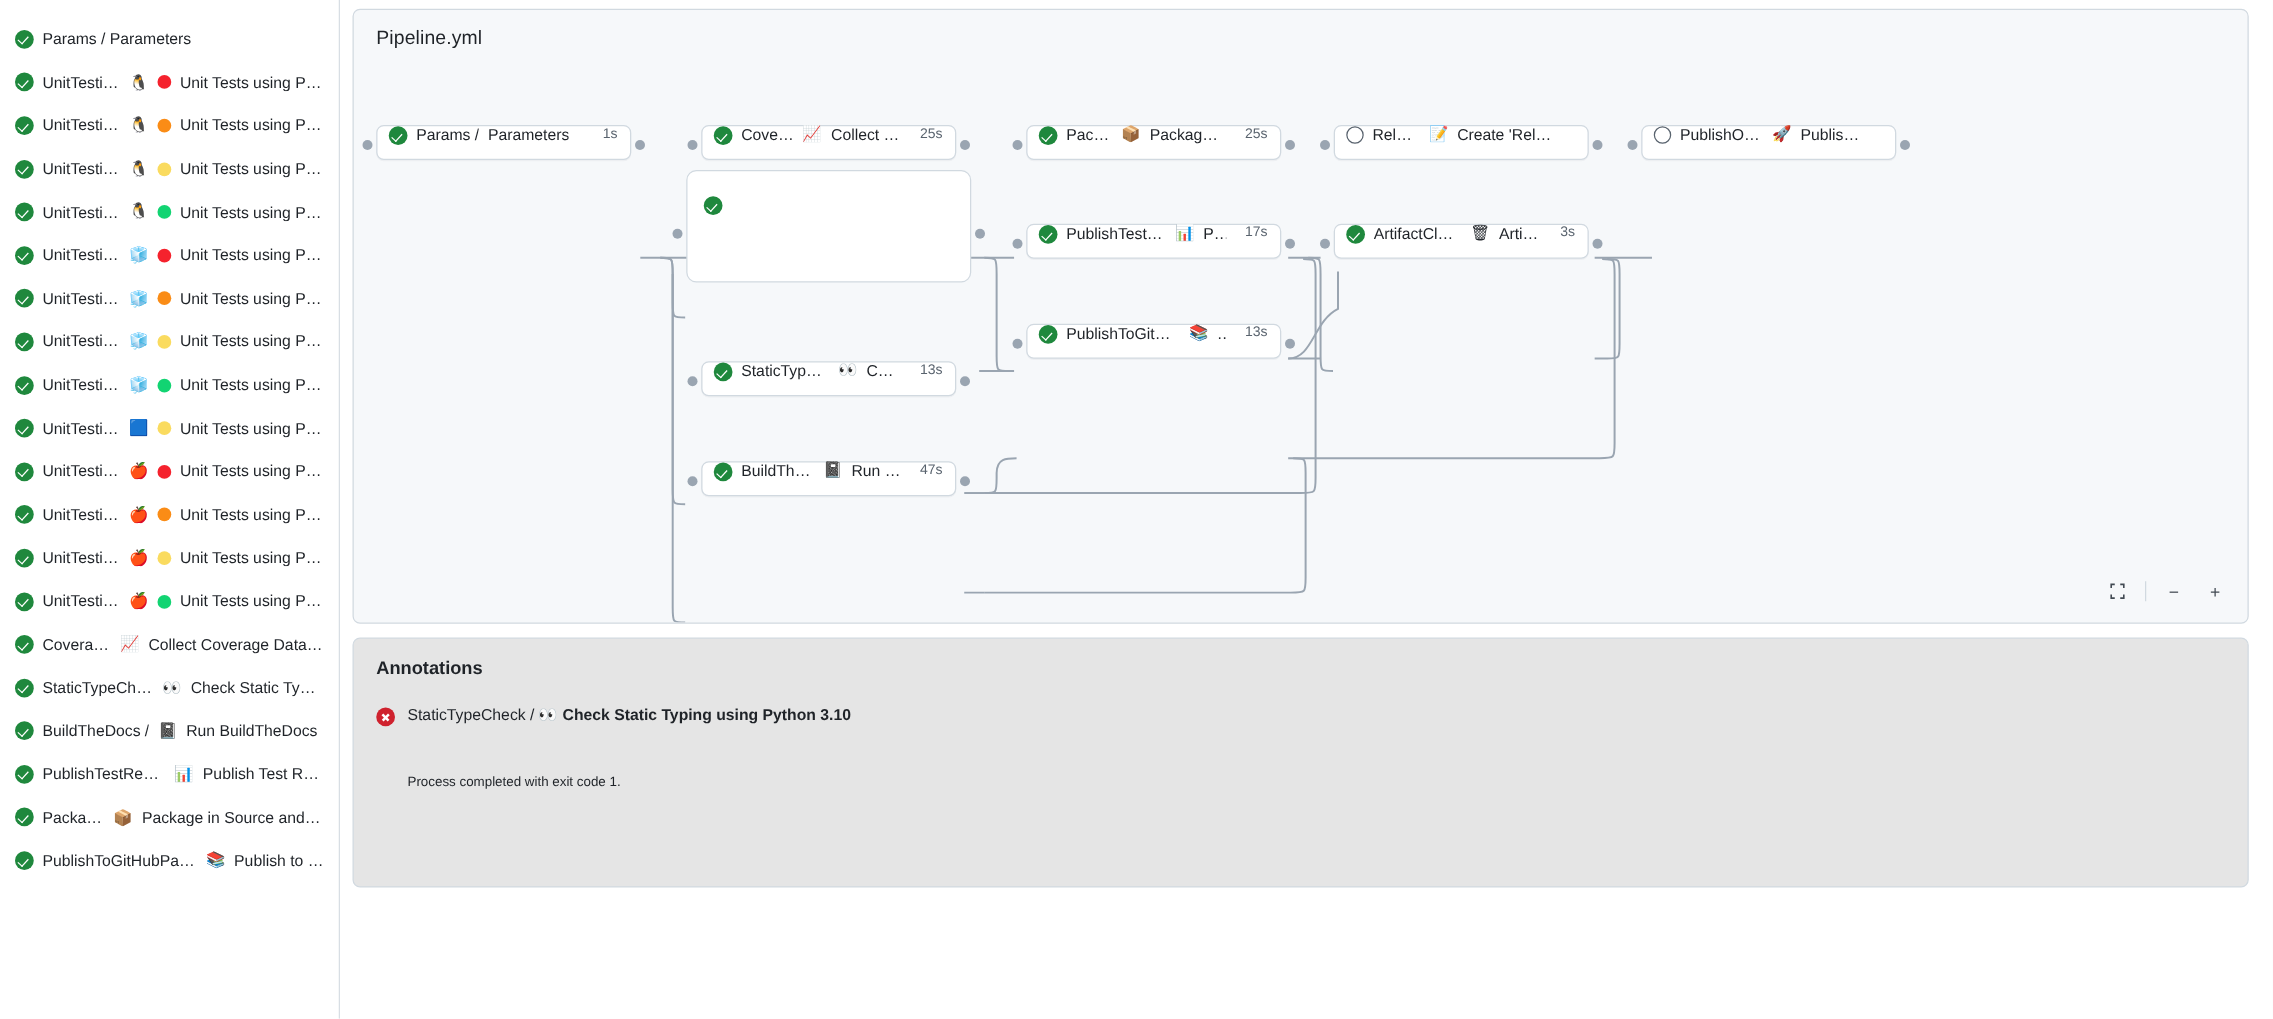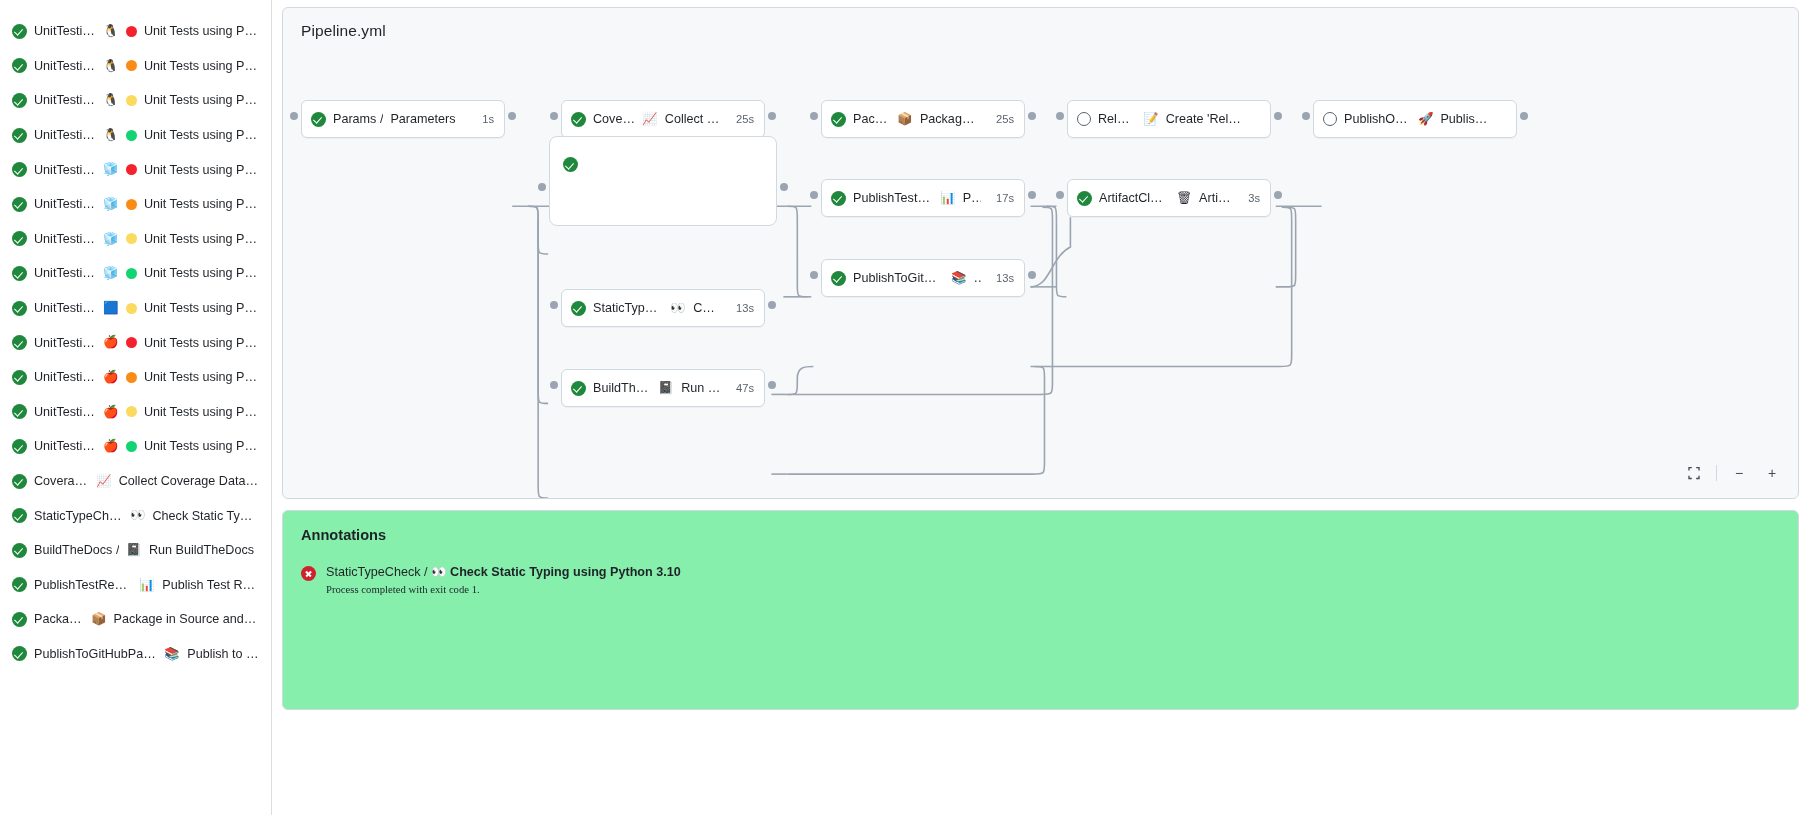--- a/index.html
+++ b/index.html
@@ -54,23 +54,23 @@
     overflow:hidden;
   }
   .graph-head{ padding:14px 0 0 18px; }
   .graph-title{ font-size:15.5px; font-weight:400; color:#1f2328; letter-spacing:.1px;}
   .graph-sub{ font-size:11.7px; color:#59636e; margin-top:6px;}
 
   .canvas{ position:absolute; inset:0; }
   svg.wires{ position:absolute; left:0; top:0; width:100%; height:100%; pointer-events:none;}
 
   .node{
-    position:absolute; height:38px;
+    position:absolute; height:28px;
     background:#ffffff; border:1px solid #d1d9e0; border-radius:6px;
-    display:flex; align-items:center; gap:7px;
+    display:flex; gap:7px;
     padding:0 10px 0 9px; font-size:12.6px; color:#1f2328;
     white-space:nowrap; cursor:pointer;
     box-shadow:0 1px 0 rgba(31,35,40,0.04);
   }
   .node .nm{ overflow:hidden; text-overflow:ellipsis; max-width:100%;}
   .node .dur{ margin-left:auto; font-size:11.2px; color:#59636e; padding-left:8px;}
   .ring{
     width:14px;height:14px;min-width:14px;border-radius:50%;
     border:1.6px solid #59636e; background:transparent; display:inline-block;
   }
@@ -88,30 +88,30 @@
   .zoom-ctrls{ position:absolute; right:15px; bottom:14px; display:flex; align-items:center; gap:11px;}
   .zbtn{
     width:22px;height:22px;border-radius:5px; display:flex;align-items:center;justify-content:center;
     color:#424a53; cursor:pointer; font-size:14px;
   }
   .zsep{ width:1px; height:16px; background:#d1d9e0;}
 
   
   .ann-card{
     margin:11px 9px 0 10px; height:200px;
-    background:#86efac; border:1px solid #d1d9e0; border-radius:6px;
+    background:#e5e5e5; border:1px solid #d1d9e0; border-radius:6px;
     padding:16px 0 0 18px; overflow:hidden;
   }
   .ann-title{ font-size:14.6px; font-weight:600; color:#1f2328;}
   .ann-sub{ font-size:11.8px; color:#59636e; margin-top:6px;}
   .ann-item{ display:flex; gap:10px; margin-top:22px;}
-  .ann-body{ display:flex; flex-direction:column; gap:4px;}
+  .ann-body{ display:flex; flex-direction:column; gap:16px;}
   .ann-h{ font-size:12.6px; color:#1f2328;}
   .ann-h b{ font-weight:600;}
-  .ann-d{ font-family:Liberation Serif, serif; font-size:10.7px; color:#1f2328;}
+  .ann-d{ font-family:Liberation Sans, sans-serif; font-size:10.7px; color:#1f2328;margin-top:25px;}
   .ico-err{
     width:15px;height:15px;min-width:15px;border-radius:50%;background:#cf222e;position:relative;margin-top:1px;
   }
   .ico-err::before,.ico-err::after{
     content:"";position:absolute;left:4px;top:7px;width:7px;height:1.7px;background:#fff;
   }
   .ico-err::before{transform:rotate(45deg);} .ico-err::after{transform:rotate(-45deg);}
   .ico-warn{ width:16px;height:15px;min-width:16px;position:relative;margin-top:1px;}
   .ico-warn::before{
     content:""; position:absolute; left:0; top:0;
@@ -122,20 +122,24 @@
     content:"!"; position:absolute; left:0; right:0; top:2px; text-align:center;
     font-size:9px; font-weight:700; color:#fff; line-height:12px;
   }
 </style>
 </head>
 <body>
 
 <div class="app">
 
   <div class="sidebar" id="sidebar">
+      <div class="side-item">
+        <span class="chk"></span>
+        <span class="side-label">Params / Parameters</span>
+      </div>
       <div class="side-item">
         <span class="chk"></span>
         <span class="side-label">UnitTesting / </span>
         <span class="emoji">🐧</span>
         <span class="dot" style="background: rgb(245, 34, 45);"></span>
         <span class="side-label">Unit Tests using Pyth...</span>
       </div>
       <div class="side-item">
         <span class="chk"></span>
         <span class="side-label">UnitTesting / </span>

